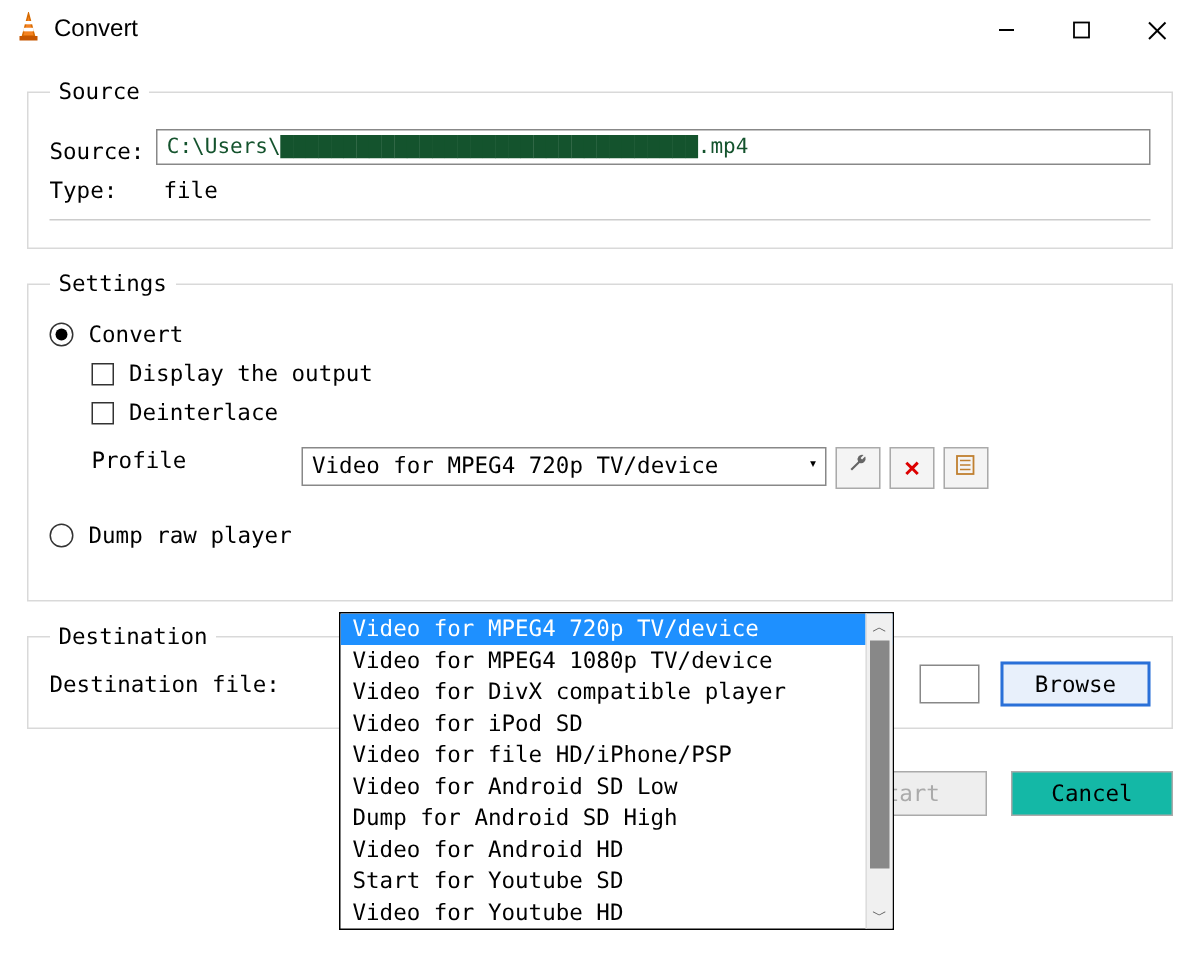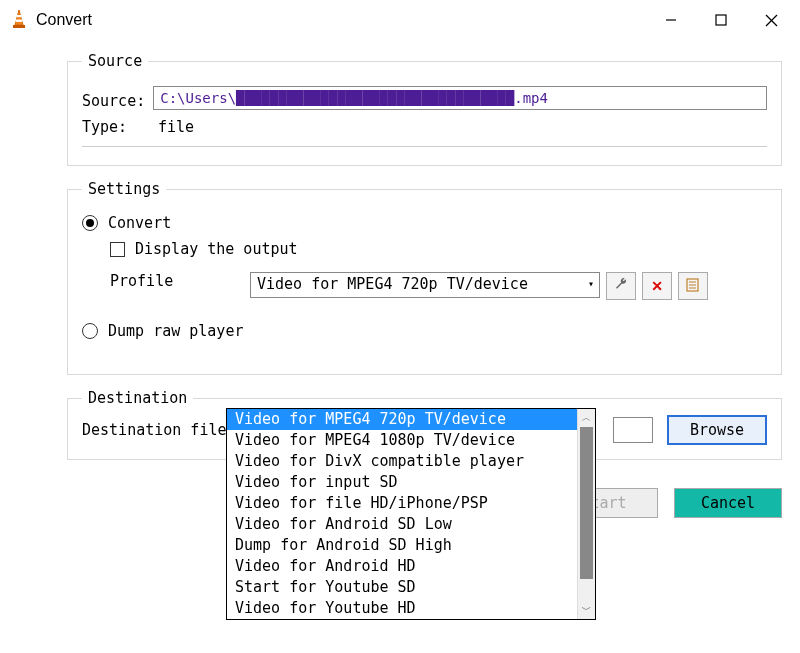--- a/index.html
+++ b/index.html
@@ -28,23 +28,22 @@
   }
   .win-btn {
     width: 50px;
     height: 38px;
     display: flex;
     align-items: center;
     justify-content: center;
     font-size: 16px;
   }
   .content {
-    padding: 4px 18px 10px 31px;
-    font-family: Consolas, monospace;
-    margin-left: 36px;
+    padding: 4px 18px 10px 18px;
+    font-family: Consolas, monospace;
   }
   fieldset {
     border: 1px solid #d9d9d9;
     margin: 8px 0 14px 0;
     padding: 8px 14px 14px 14px;
   }
   legend {
     padding: 0 6px;
     font-family: Consolas, monospace;
     font-size: 15px;
@@ -60,21 +59,21 @@
   }
   .text-input {
     flex: 1;
     height: 24px;
     border: 1px solid #888;
     padding: 2px 6px;
     font-family: Consolas, monospace;
     font-size: 14px;
     margin-left: 8px;
     background: #fff;
-    color: #4c1d95;
+    color: #14532d;
   }
   .hr {
     border: 0;
     border-top: 1px solid #ccc;
     margin: 10px 0 4px 0;
   }
   .radio, .checkbox {
     display: flex;
     align-items: center;
     margin: 8px 0;
@@ -272,20 +271,24 @@
 
     <div class="radio">
       <span class="radio-circle checked"></span>
       <span class="label">Convert</span>
     </div>
 
     <div class="checkbox indent">
       <span class="check-box"></span>
       <span class="label">Display the output</span>
     </div>
+    <div class="checkbox indent">
+      <span class="check-box"></span>
+      <span class="label">Deinterlace</span>
+    </div>
 
     <div class="profile-row">
       <span class="label profile-label">Profile</span>
       <div class="dropdown">
         <span>Video for MPEG4 720p TV/device</span>
         <span class="arrow">▾</span>
       </div>
       <div class="tool-btn">
         <span>
           <svg width="16" height="16" viewBox="0 0 16 16">
@@ -329,21 +332,21 @@
 <div class="footer">
   <button class="btn disabled">Start</button>
   <button class="btn">Cancel</button>
 </div>
 
 <div class="dropdown-list" id="dropdown-list" style="left:226px; top:408px;">
   <div class="inner" id="dropdown-inner">
       <div class="item selected">Video for MPEG4 720p TV/device</div>
       <div class="item">Video for MPEG4 1080p TV/device</div>
       <div class="item">Video for DivX compatible player</div>
-      <div class="item">Video for input SD</div>
+      <div class="item">Video for iPod SD</div>
       <div class="item">Video for file HD/iPhone/PSP</div>
       <div class="item">Video for Android SD Low</div>
       <div class="item">Dump for Android SD High</div>
       <div class="item">Video for Android HD</div>
       <div class="item">Start for Youtube SD</div>
       <div class="item">Video for Youtube HD</div>
     </div>
   <div class="scrollbar">
     <div class="scroll-arrow">︿</div>
     <div class="scroll-thumb"></div>

